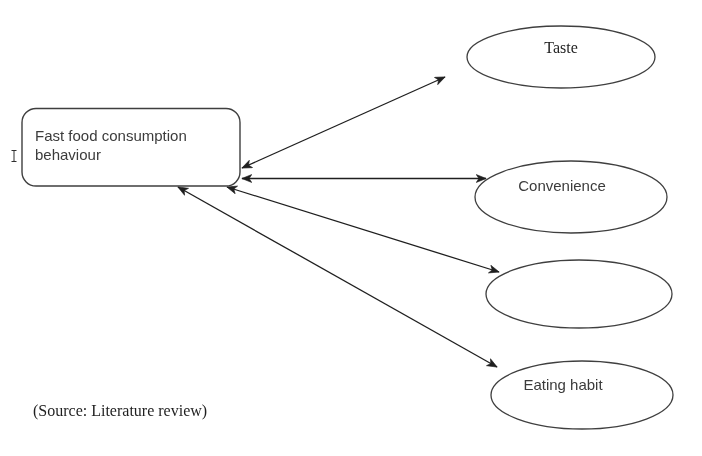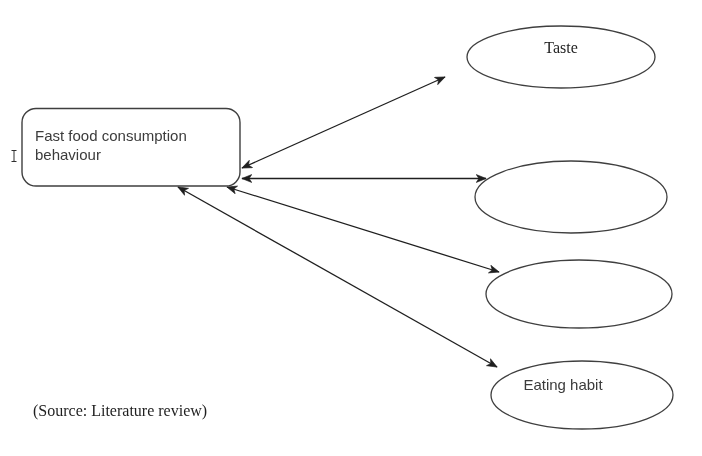--- a/index.html
+++ b/index.html
@@ -74,19 +74,20 @@
     <ellipse cx="561" cy="57" rx="94" ry="31" fill="#ffffff" stroke="#3f3f3f" stroke-width="1.3"></ellipse>
     <ellipse cx="571" cy="197" rx="96" ry="36" fill="#ffffff" stroke="#3f3f3f" stroke-width="1.3"></ellipse>
     <ellipse cx="579" cy="294" rx="93" ry="34" fill="#ffffff" stroke="#3f3f3f" stroke-width="1.3"></ellipse>
     <ellipse cx="582" cy="395" rx="91" ry="34" fill="#ffffff" stroke="#3f3f3f" stroke-width="1.3"></ellipse>
   </svg>
 
   <div class="main-box-label">Fast food consumption behaviour</div>
 
   <div class="label serif" style="left:461px; top:38px; width:200px;">Taste</div>
 
+  <div class="label" style="left:462px; top:177px; width:200px;">Convenience</div>
 
 
   <div class="label" style="left:463px; top:376px; width:200px;text-align:center;">Eating habit</div>
 
   <div class="caption">(Source: Literature review)</div>
 
 </div>
 
 </body></html>

